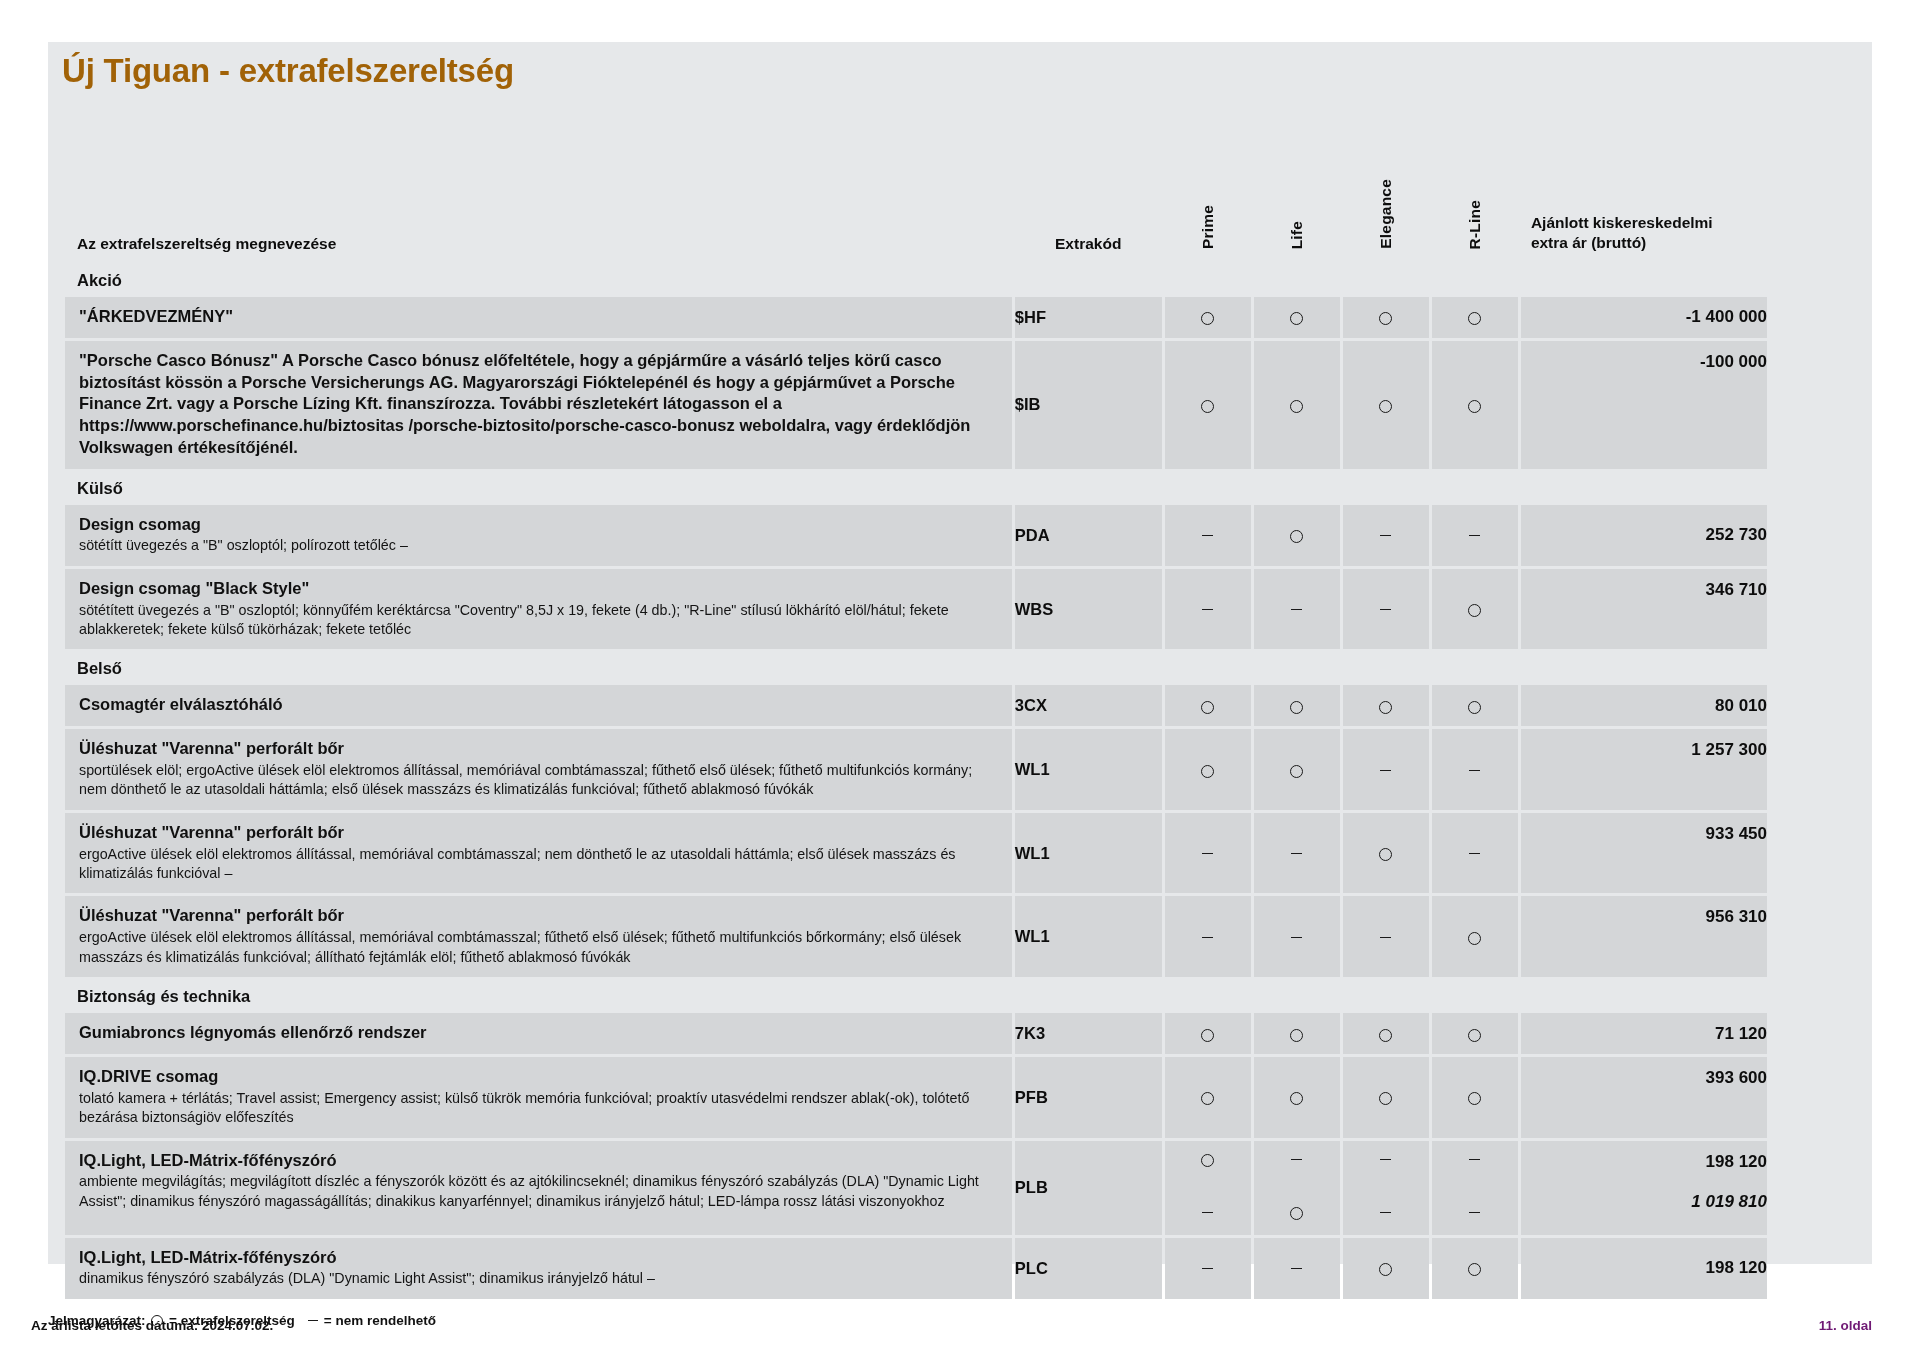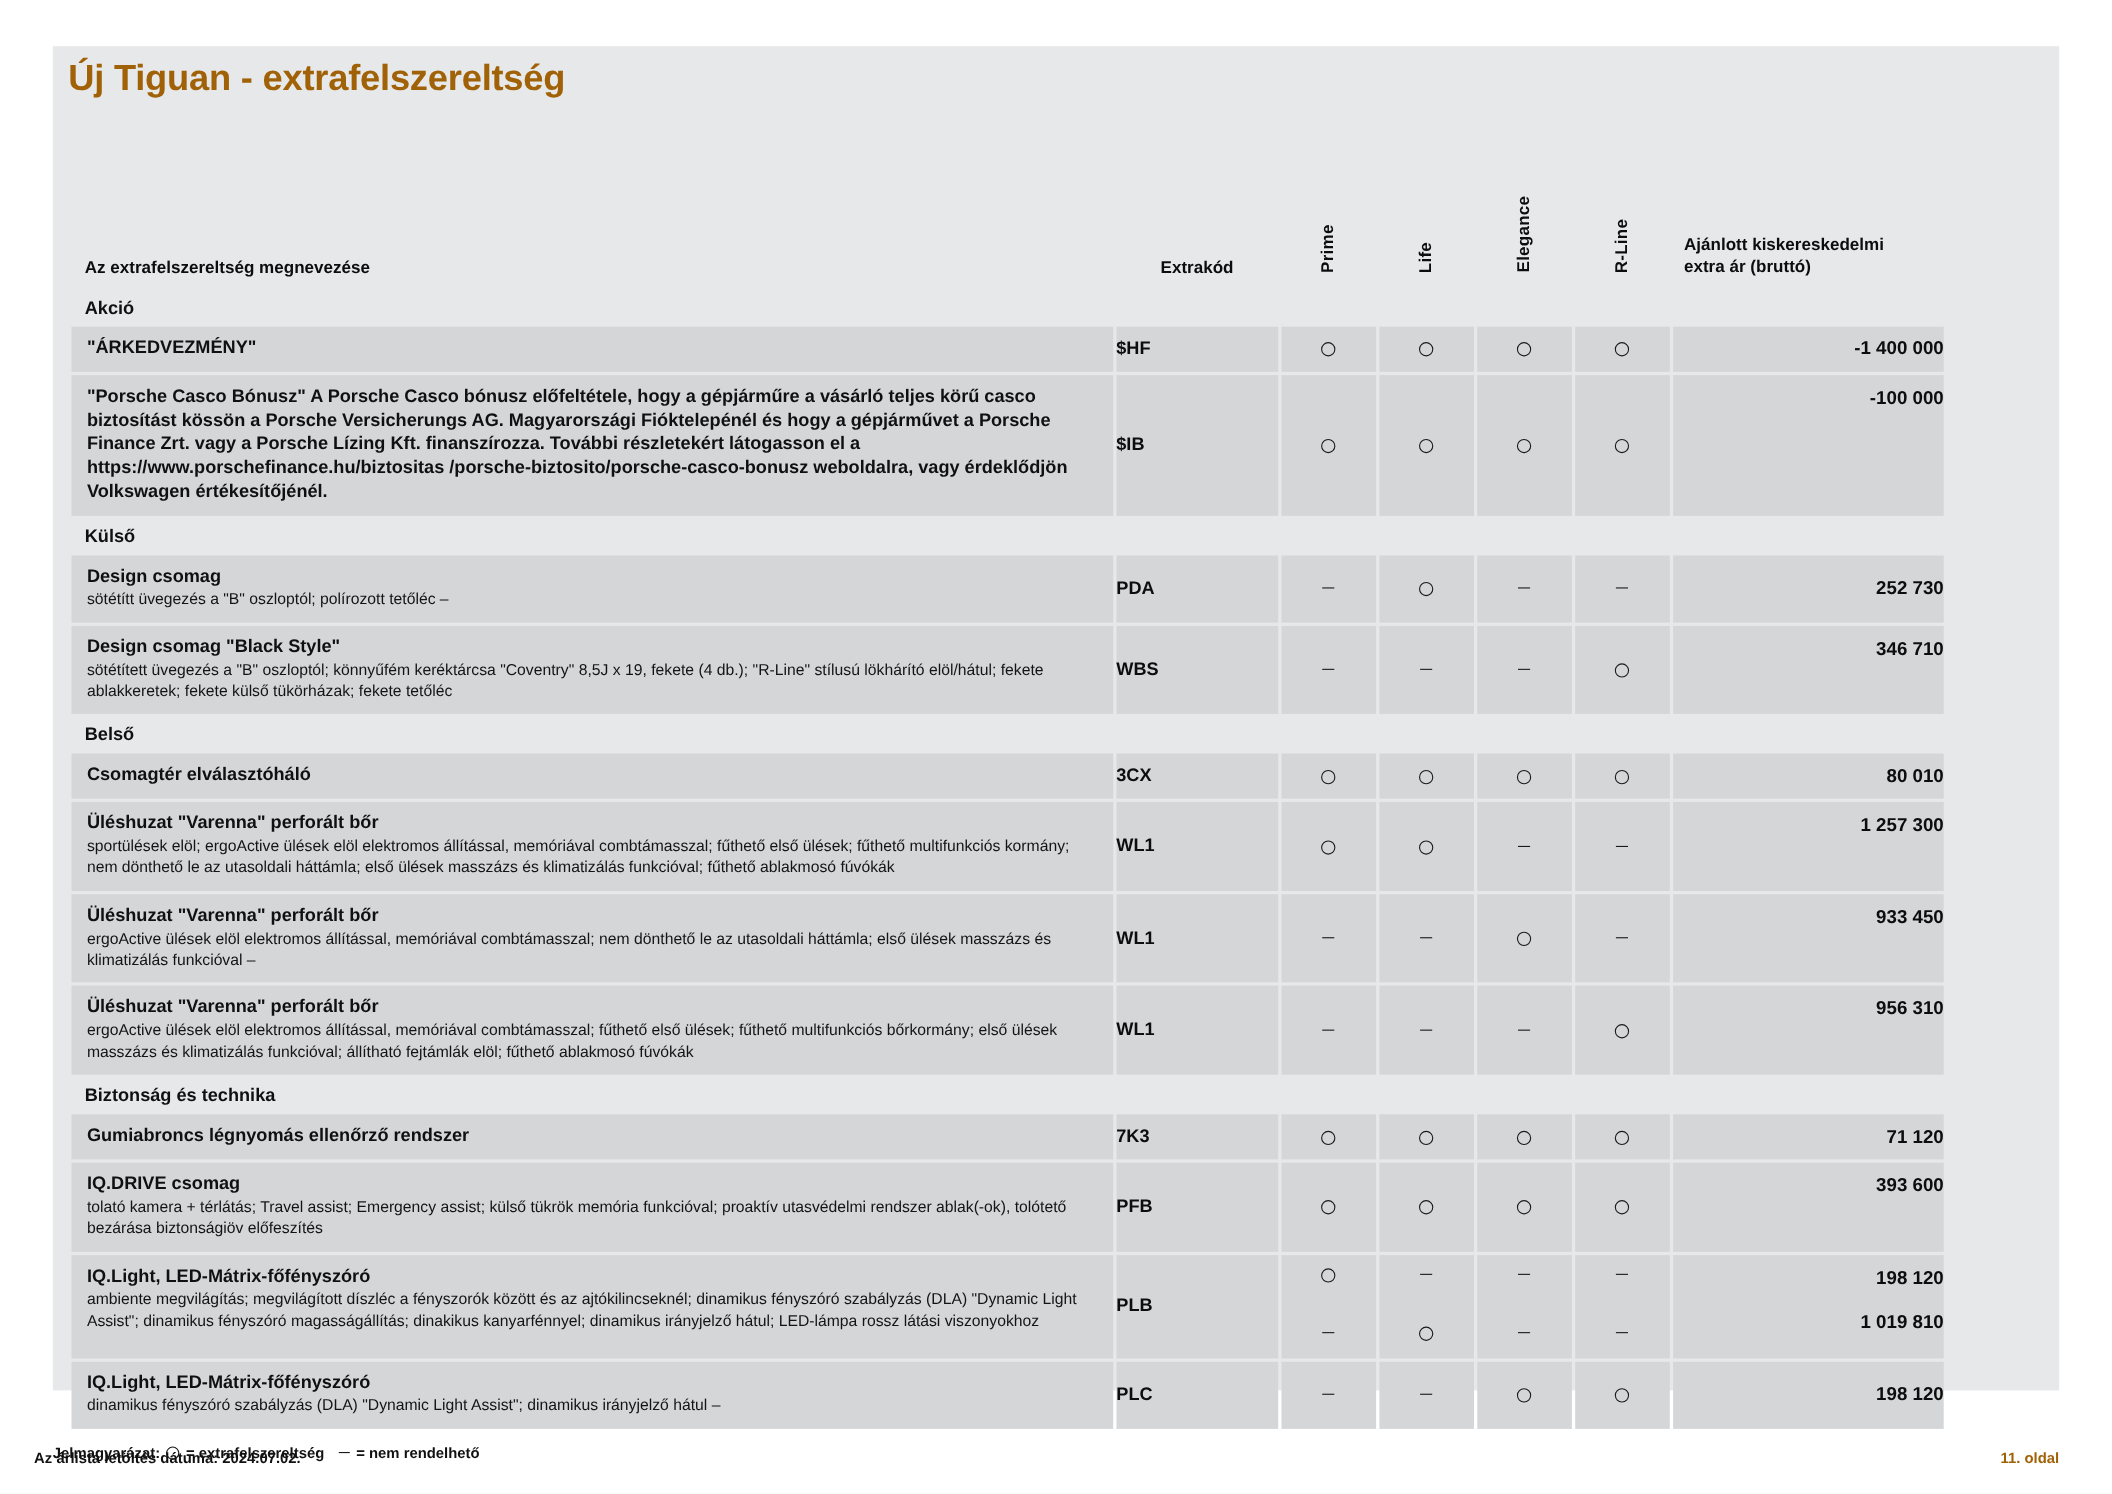--- a/index.html
+++ b/index.html
@@ -124,21 +124,21 @@
   .mk.dash{
     width:11px;height:0;
     border-top:1.6px solid #1a1a1a;
     vertical-align:middle;
     position:relative;top:-1px;
   }
   td.mark.split{padding:10px 0 14px 0;}
   td.mark.split .s1,td.mark.split .s2{display:block;}
   td.mark.split .s2{margin-top:36px;}
   td.price.split{padding-top:11px;}
-  td.price.split .p2{display:block;margin-top:20px;}
+  td.price.split .p2{display:block;margin-top:20px;font-style:italic;}
 
   
   .legend{
     position:absolute;
     left:48px;top:1285px;
     font-size:13.5px;
     font-weight:bold;
     color:#111;
     white-space:nowrap;
     margin-top:28px;
@@ -150,21 +150,21 @@
     left:31px;top:1318px;
     font-size:13.5px;
     font-weight:bold;
     color:#111;
   }
   .pageno{
     position:absolute;
     right:48px;top:1318px;
     font-size:13.5px;
     font-weight:bold;
-    color:#a16207;
+    color:#701a75;
   }
 </style>
 </head>
 <body>
 
 <div class="page">
 
   <div class="sheet"></div>
 
   <div class="title">Új Tiguan - extrafelszereltség</div>

